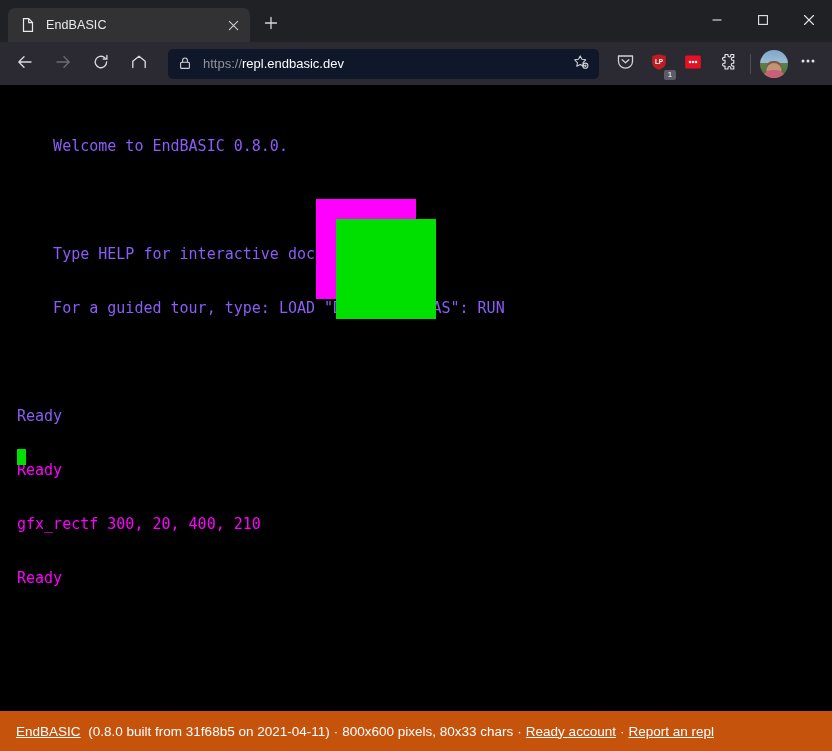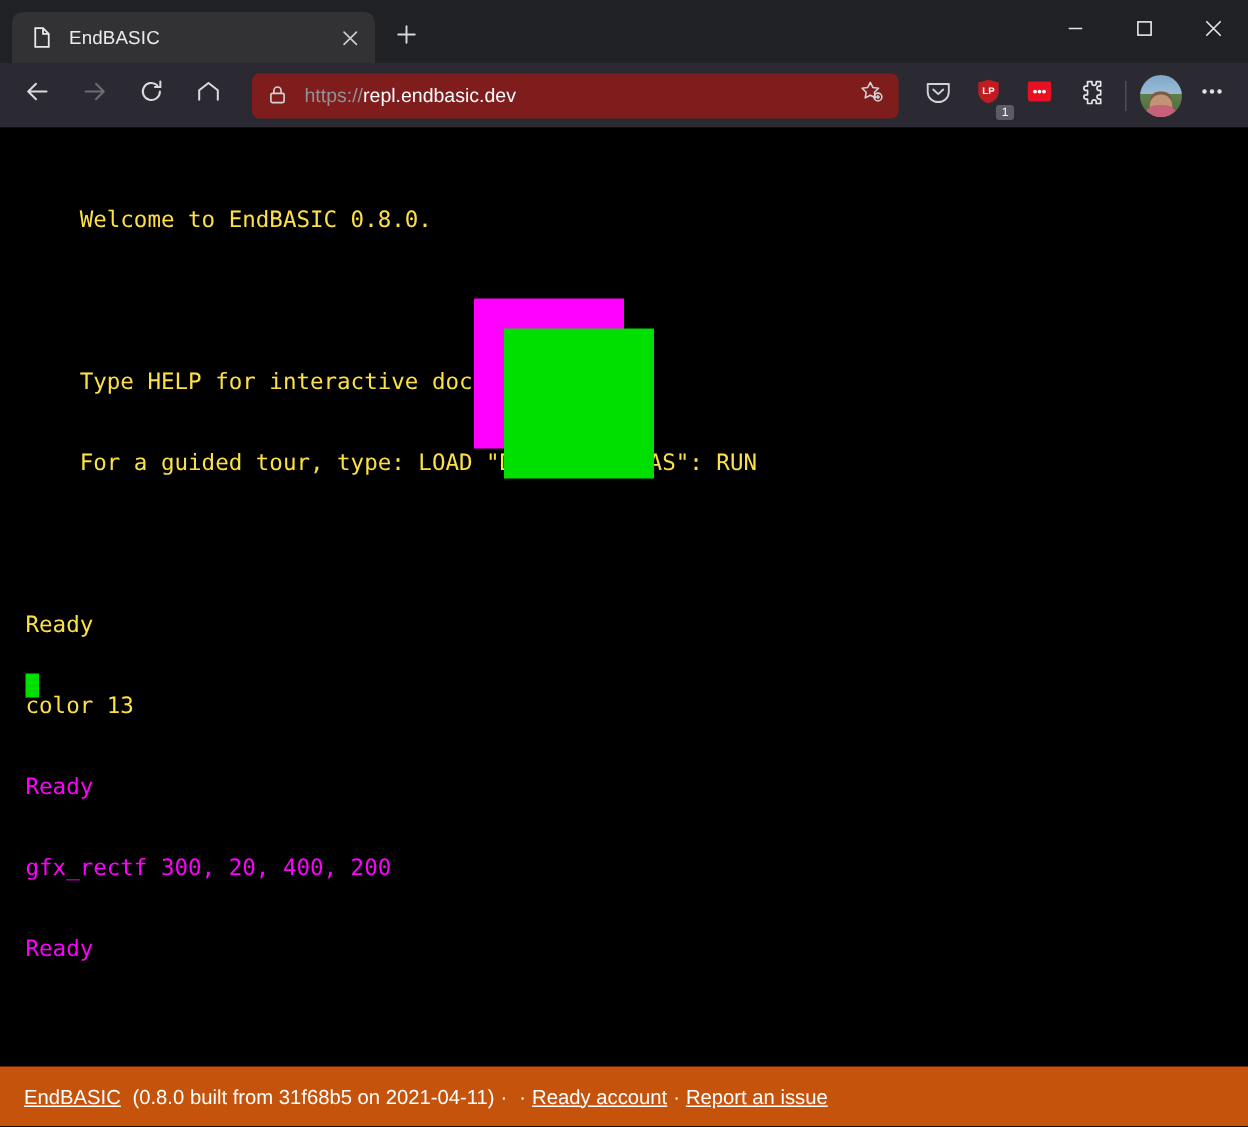--- a/index.html
+++ b/index.html
@@ -120,21 +120,21 @@
     justify-content: center;
     color: #d8dade;
     flex: 0 0 34px;
     margin-right: 4px;
   }
   .navbtn.disabled { color: #6a6c72; }
 
   .urlbar {
     flex: 1 1 auto;
     height: 30px;
-    background: #7f1d1d;
+    background: #0f172a;
     border-radius: 5px;
     display: flex;
     align-items: center;
     margin: 0 8px 0 8px;
     padding: 0 6px 0 10px;
     box-sizing: border-box;
     min-width: 0;
   }
   .lock-icon {
     flex: 0 0 16px;
@@ -270,21 +270,21 @@
     left: 17px;
     top: 16px;
     font-family: "DejaVu Sans Mono", monospace;
     font-size: 15px;
     line-height: 18px;
     letter-spacing: 0px;
     white-space: pre;
     color: #ffffff;
   }
   .term .line { height: 18px; }
-  .c-white   { color: #fde047; }
+  .c-white   { color: #8b5cf6; }
   .c-magenta { color: #ff00ff; }
 
   .cursor {
     position: absolute;
     left: 17px;
     top: 364px;
     width: 9px;
     height: 16px;
     background: #00e000;
   }
@@ -501,40 +501,40 @@
 
     <div class="console">
 
       <div class="term">
         <div class="line c-white">    Welcome to EndBASIC 0.8.0.</div>
         <div class="line c-white"></div>
         <div class="line c-white">    Type HELP for interactive documentation.</div>
         <div class="line c-white">    For a guided tour, type: LOAD "DEMO:TOUR.BAS": RUN</div>
         <div class="line c-white"></div>
         <div class="line c-white">Ready</div>
-        <div class="line c-white">color 13</div>
         <div class="line c-magenta">Ready</div>
-        <div class="line c-magenta">gfx_rectf 300, 20, 400, 200</div>
+        <div class="line c-magenta">gfx_rectf 300, 20, 400, 210</div>
         <div class="line c-magenta">Ready</div>
         
         
         
       </div>
 
       <div class="rect-magenta"></div>
       <div class="rect-green"></div>
 
       <div class="cursor"></div>
     </div>
 
     <div class="statusbar">
       <span class="lnk">EndBASIC</span>
       <span class="plain">&nbsp;</span>
       <span>(0.8.0 built from 31f68b5 on 2021-04-11)</span>
       <span class="sep">·</span>
+      <span>800x600 pixels, 80x33 chars</span>
       <span class="sep">·</span>
       <span class="lnk">Ready account</span>
       <span class="sep">·</span>
-      <span class="lnk">Report an issue</span>
+      <span class="lnk">Report an repl</span>
     </div>
 
   </div>
 </div>
 
 </body></html>

